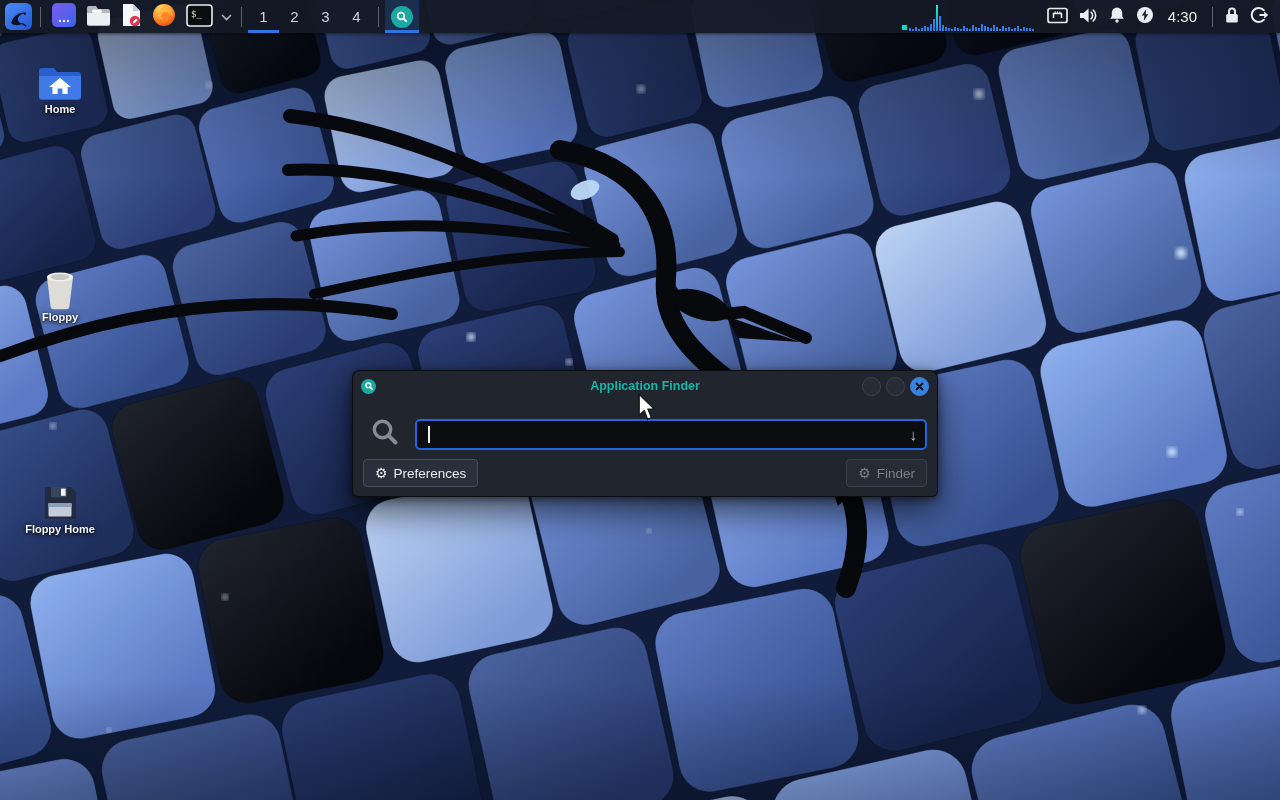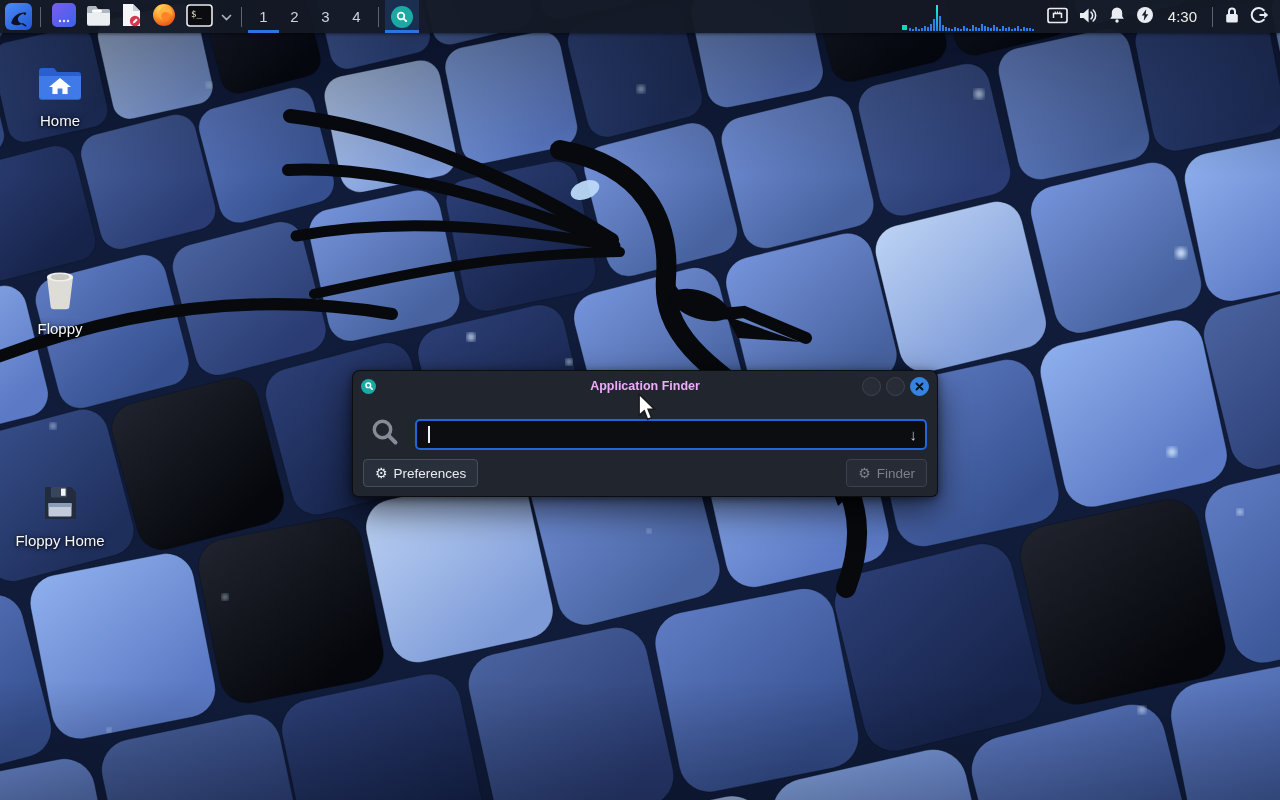--- a/index.html
+++ b/index.html
@@ -36,30 +36,30 @@
                display:flex; align-items:flex-end; }
   .cpu .bar { width:2px; margin-right:1px; background:#2e7de8; flex:0 0 auto; }
   .cpu .bar.spike { background:linear-gradient(#19e8d2 15%,#2e7de8); }
   .cpu-ind { position:absolute; left:2px; bottom:3px; width:5px; height:5px; background:#12d6c4; }
   .clock { color:#efefe8; font-size:15px; padding:0 9px; background:none; border:none; }
 
   
   .dicon { position:absolute; width:110px; left:5px; display:flex; flex-direction:column;
            align-items:center; z-index:5; }
   .dicon .art { height:46px; display:flex; align-items:flex-end; justify-content:center; }
-  .dicon .lbl { margin-top:9px; color:#f5f7fa; font-size:15px;
-                text-shadow:0 1px 3px rgba(0,0,0,0.95), 0 0 6px rgba(0,0,0,0.6); }
+  .dicon .lbl { color:#f5f7fa; font-size:11px;
+                text-shadow:0 1px 3px rgba(0,0,0,0.95), 0 0 6px rgba(0,0,0,0.6);font-weight:bold; }
 
   
   .dialog { position:absolute; left:352px; top:370px; width:586px; height:127px; z-index:20;
             background:#20252e; border-radius:8px 8px 6px 6px;
             border:1px solid rgba(0,0,0,0.65);
             box-shadow:0 14px 34px rgba(0,0,0,0.6), 0 2px 8px rgba(0,0,0,0.5); }
   .titlebar { position:relative; height:30px; display:flex; align-items:center; padding:0 8px; }
-  .title { position:absolute; left:0; right:0; text-align:center; color:#f0abfc;
+  .title { position:absolute; left:0; right:0; text-align:center; color:#14b8a6;
            font-size:12.5px; font-weight:bold; }
   .winbtns { position:absolute; right:8px; top:5.5px; display:flex; gap:5px; }
   .wbtn { width:19px; height:19px; border-radius:50%; border:1px solid #3c434f;
           background:#272c36; display:flex; align-items:center; justify-content:center; padding:0; }
   .wbtn.close { background:#3584e4; border-color:#3584e4; }
   .entry-row { position:absolute; top:47px; left:10px; right:10px; height:32px;
                display:flex; align-items:center; }
   .big-mag { margin:0 15px 0 7px; flex:0 0 auto; }
   .entry { position:relative; flex:1; height:31px; background:#0b0d11;
            border:2px solid #2265dd; border-radius:5px; }

